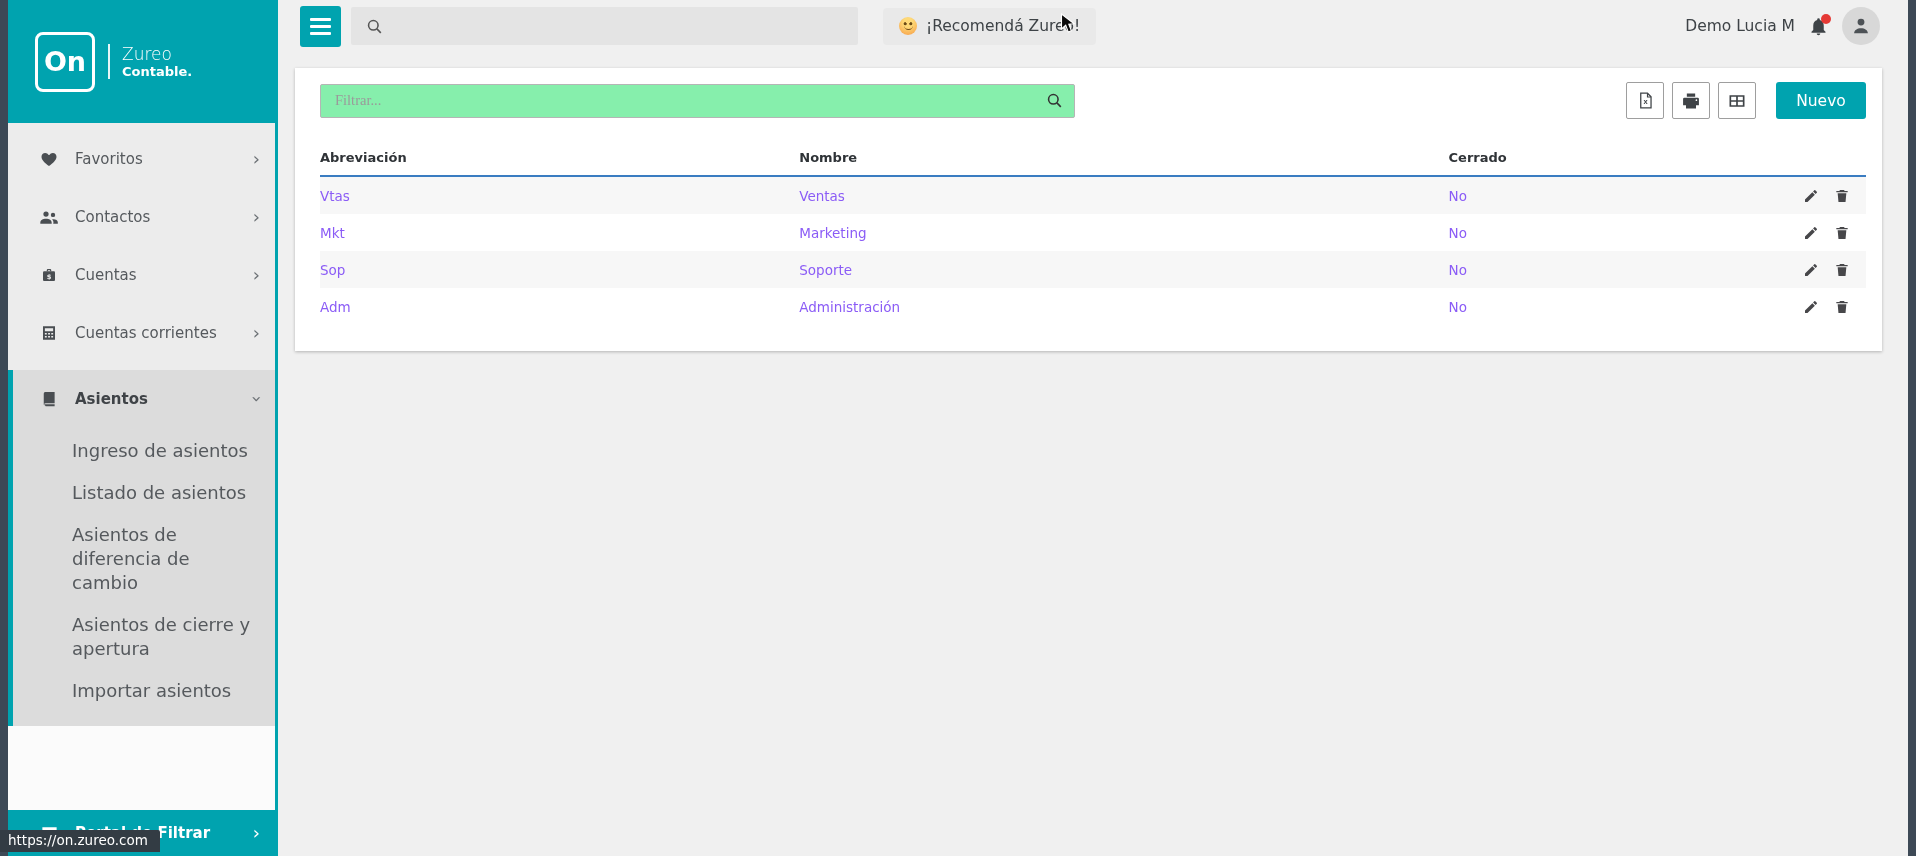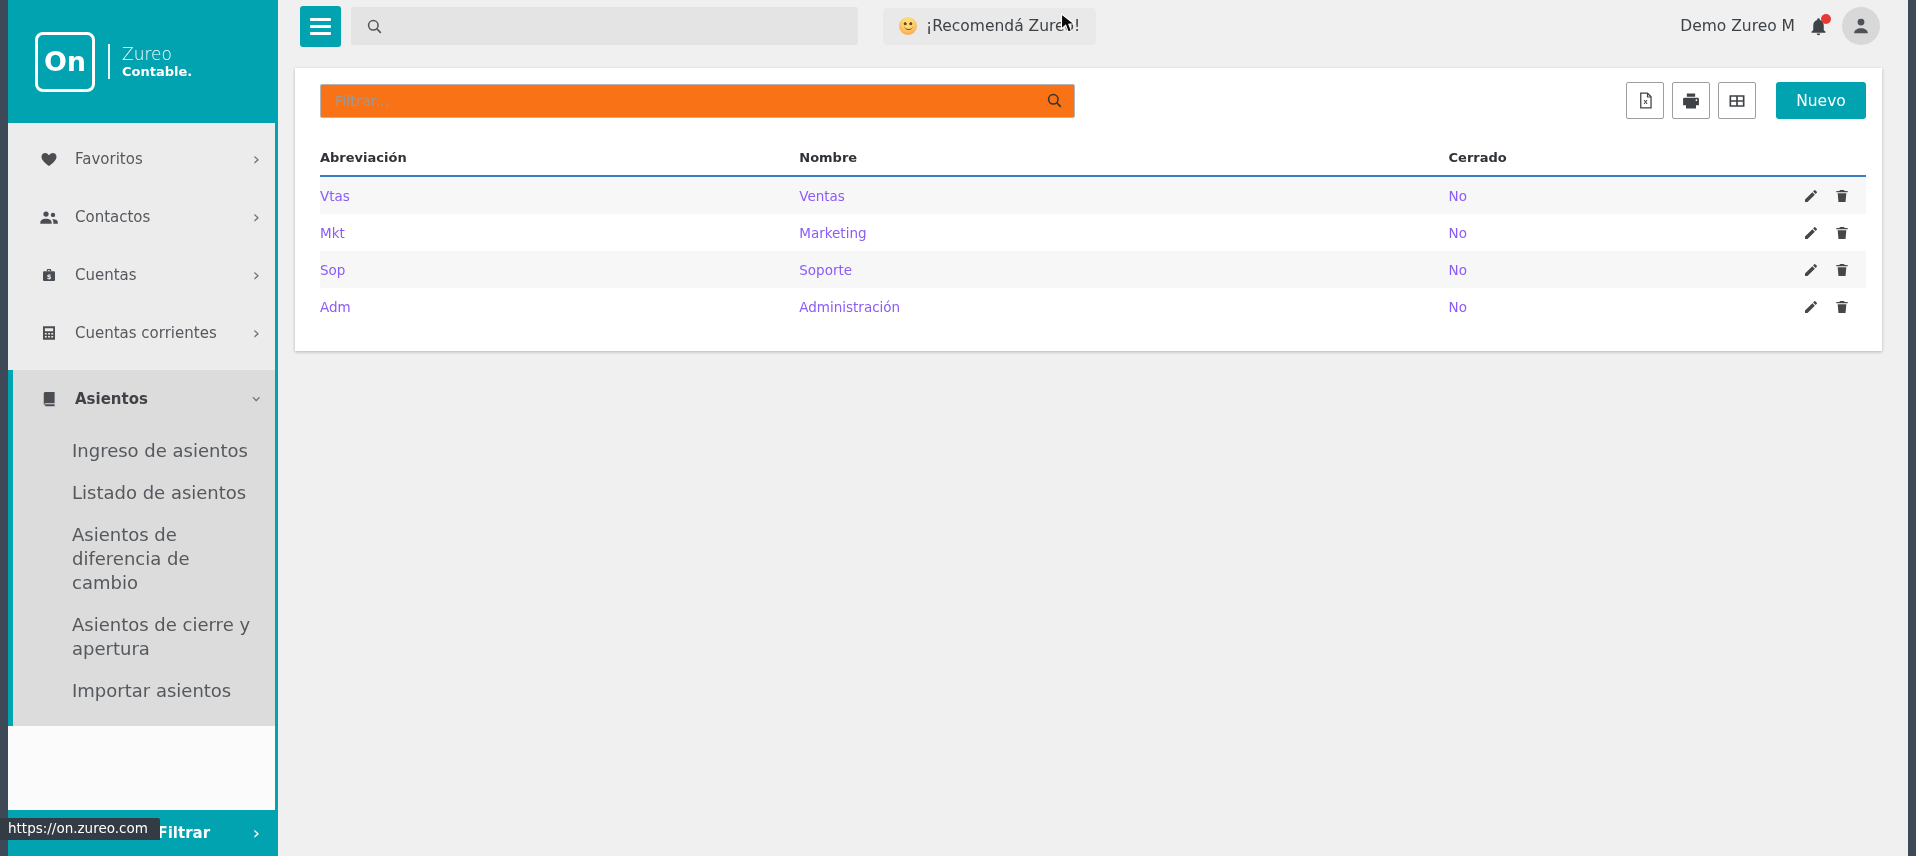--- a/index.html
+++ b/index.html
@@ -63,36 +63,36 @@
   .page-title{font-size:29px;font-weight:300;color:#3b4045;letter-spacing:-.3px;}
   .breadcrumb{margin-left:12px;font-size:12.5px;color:#3e4347;}
   .breadcrumb .sep{margin:0 4px;}
   .breadcrumb .current{font-weight:700;color:#333;}
   .help{position:absolute;right:52px;top:26px;width:19px;height:19px;border:2px solid #3e4a56;border-radius:50%;color:#3e4a56;display:flex;align-items:center;justify-content:center;font-size:12px;font-weight:700;cursor:pointer;box-sizing:border-box;}
   .help::after{content:"?";}
 
   .content{padding:16px 26px 0 17px;}
   .card{background:#fff;box-shadow:0 1px 3px rgba(0,0,0,.25);padding:14px 16px 26px 25px;}
   .card-toolbar{display:flex;align-items:center;}
-  .filter{width:755px;height:34px;border:1px solid #b5b5b5;border-radius:2px;display:flex;align-items:center;background:#f97316;padding:0 10px 0 12px;box-sizing:border-box;}
+  .filter{width:755px;height:34px;border:1px solid #b5b5b5;border-radius:2px;display:flex;align-items:center;background:#86efac;padding:0 10px 0 12px;box-sizing:border-box;font-family:Liberation Serif, serif;}
   .filter input{flex:1;border:none;outline:none;font-size:14.5px;font-family:inherit;color:#444;background:transparent;}
   .filter input::placeholder{color:#9a9a9a;}
   .filter .mag{color:#333;}
   .tool-buttons{margin-left:auto;display:flex;gap:8px;align-items:center;}
   .icon-btn{width:38px;height:37px;border:1px solid #9e9e9e;border-radius:2px;background:#fff;display:flex;align-items:center;justify-content:center;color:#3f4347;cursor:pointer;box-sizing:border-box;}
   .btn-new{margin-left:12px;width:90px;height:37px;background:#00a3af;color:#fff;border:none;border-radius:3px;font-size:15.5px;font-family:inherit;cursor:pointer;}
 
   table{width:100%;border-collapse:collapse;margin-top:22px;table-layout:fixed;}
   thead th{text-align:left;font-size:13px;color:#2f3337;padding:9px 0 10px;border-bottom:2px solid #3a7cc1;font-weight:700;}
   tbody td{font-size:13.5px;color:#8b5cf6;height:37px;padding:0;}
   tbody tr.striped{background:#f7f7f7;}
   td.actions{text-align:right;padding-right:16px;white-space:nowrap;}
   .act{color:#47474a;margin-left:11px;cursor:pointer;display:inline-flex;vertical-align:middle;}
 
-  .url-tooltip{position:absolute;left:0;bottom:16px;background:#333c44;color:#fff;font-size:13.5px;padding:2px 12px 4px 8px;z-index:60;border-top-right-radius:2px;}
+  .url-tooltip{position:absolute;left:0;bottom:4px;background:#333c44;color:#fff;font-size:13.5px;padding:2px 12px 4px 8px;z-index:60;border-top-right-radius:2px;}
   .cursor{position:absolute;left:1060px;top:13px;z-index:70;pointer-events:none;}
 </style>
 </head>
 <body>
 
 <div class="app">
   <div class="edge left"></div>
 
   <aside class="sidebar">
     <div class="brand">
@@ -197,21 +197,21 @@
               <circle cx="10.5" cy="10.5" r="6" fill="none" stroke="currentColor" stroke-width="2"></circle>
               <path d="M15 15l5 5" stroke="currentColor" stroke-width="2"></path>
             </svg>
         </span>
       </div>
       <div class="pill">
         <span class="smiley"></span>
         <span>¡Recomendá Zureo!</span>
       </div>
       <div class="user">
-        <span class="user-name">Demo Zureo M</span>
+        <span class="user-name">Demo Lucia M</span>
         <span class="bell">
           <svg viewBox="0 0 24 24" width="21" height="21">
               <path fill="currentColor" d="M12 22c1.1 0 2-.9 2-2h-4c0 1.1.9 2 2 2zm6-6v-5c0-3.1-1.6-5.6-4.5-6.3V4a1.5 1.5 0 00-3 0v.7C7.6 5.4 6 7.9 6 11v5l-2 2v1h16v-1l-2-2z"></path>
             </svg>
           <span class="dot"></span>
         </span>
         <span class="avatar">
           <svg viewBox="0 0 24 24" width="22" height="22">
               <path fill="currentColor" d="M12 11.5a3.75 3.75 0 100-7.5 3.75 3.75 0 000 7.5zM4.5 20c0-3.3 3.4-5.5 7.5-5.5s7.5 2.2 7.5 5.5H4.5z"></path>
             </svg>

